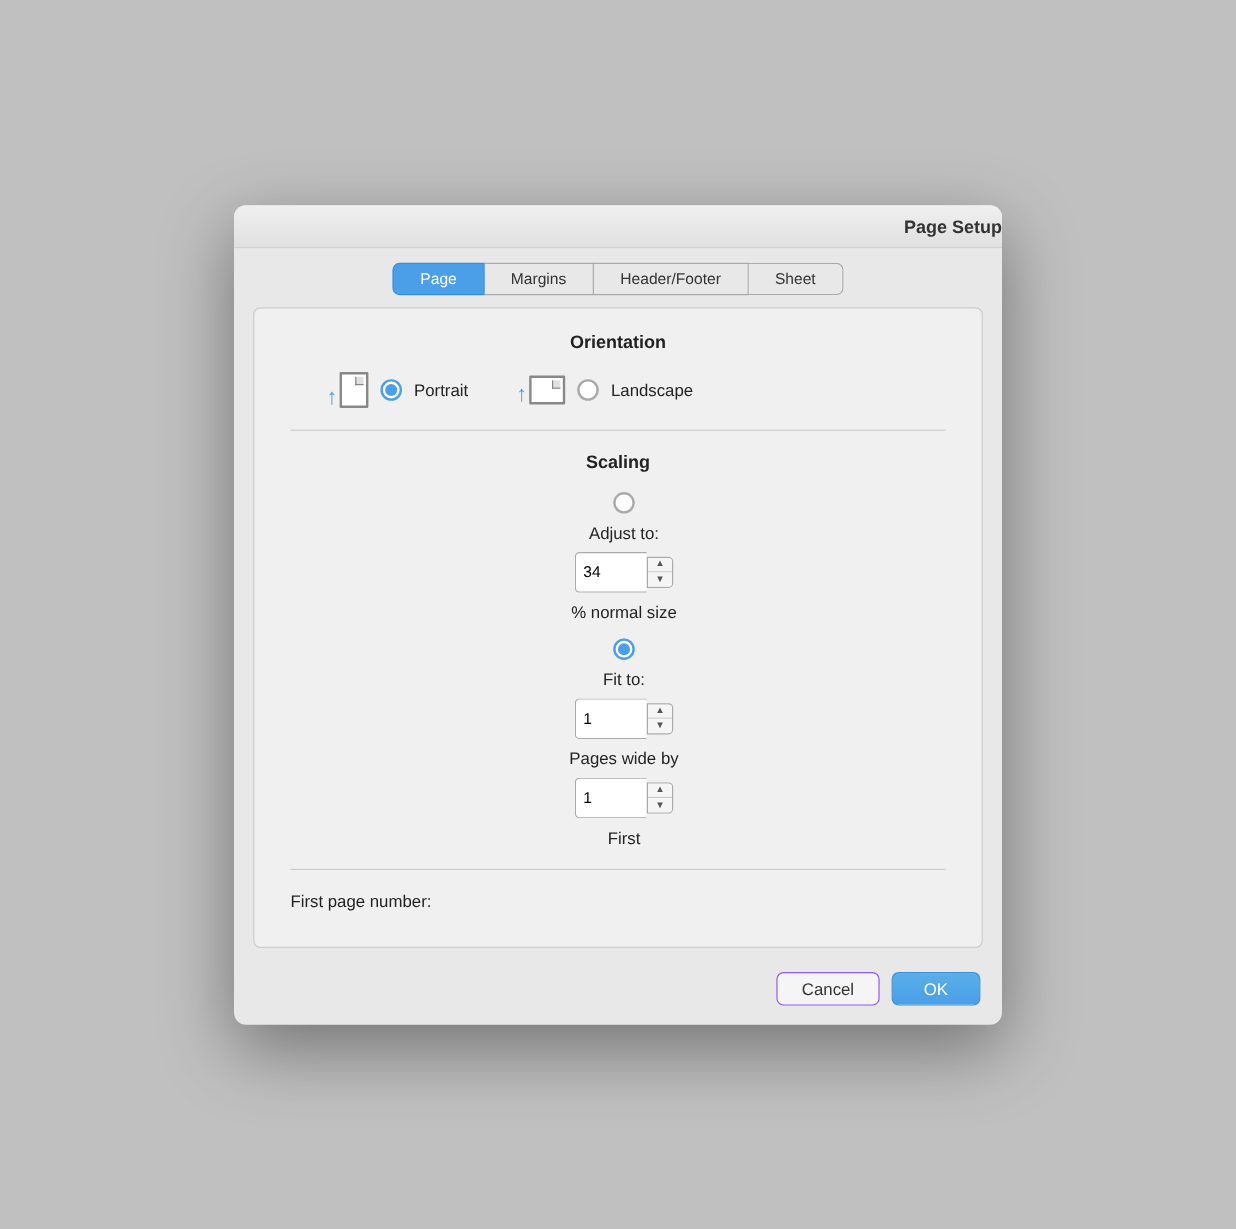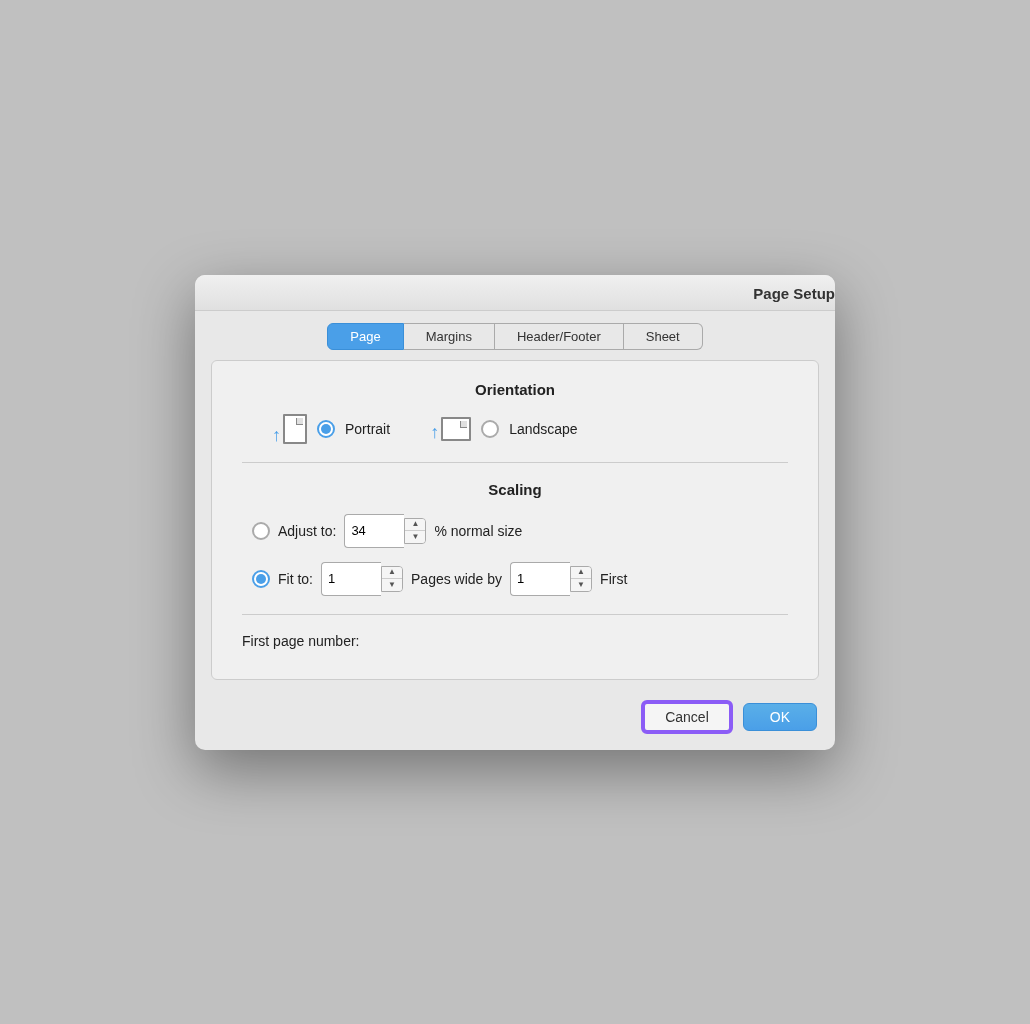--- a/index.html
+++ b/index.html
@@ -178,20 +178,21 @@
     .scaling-section {
       margin-top: 4px;
     }
 
     .scaling-row {
       display: flex;
       align-items: center;
       gap: 8px;
       margin-bottom: 14px;
       margin-left: 10px;
+      flex-direction: column;
     }
 
     .number-input-group {
       display: flex;
       align-items: center;
       gap: 0;
     }
 
     .num-input {
       width: 60px;
@@ -259,21 +260,21 @@
       display: flex;
       justify-content: flex-end;
       align-items: center;
       padding: 6px 18px 16px;
       gap: 10px;
     }
 
     .btn-cancel {
       padding: 5px 20px;
       border-radius: 6px;
-      border: 4px solid #8b5cf6;
+      border: 1px solid #8b5cf6;
       background: #f5f5f5;
       font-size: 14px;
       cursor: pointer;
       color: #333;
     }
 
     .btn-ok {
       padding: 5px 26px;
       border-radius: 6px;
       border: 1px solid #3a8fd8;

